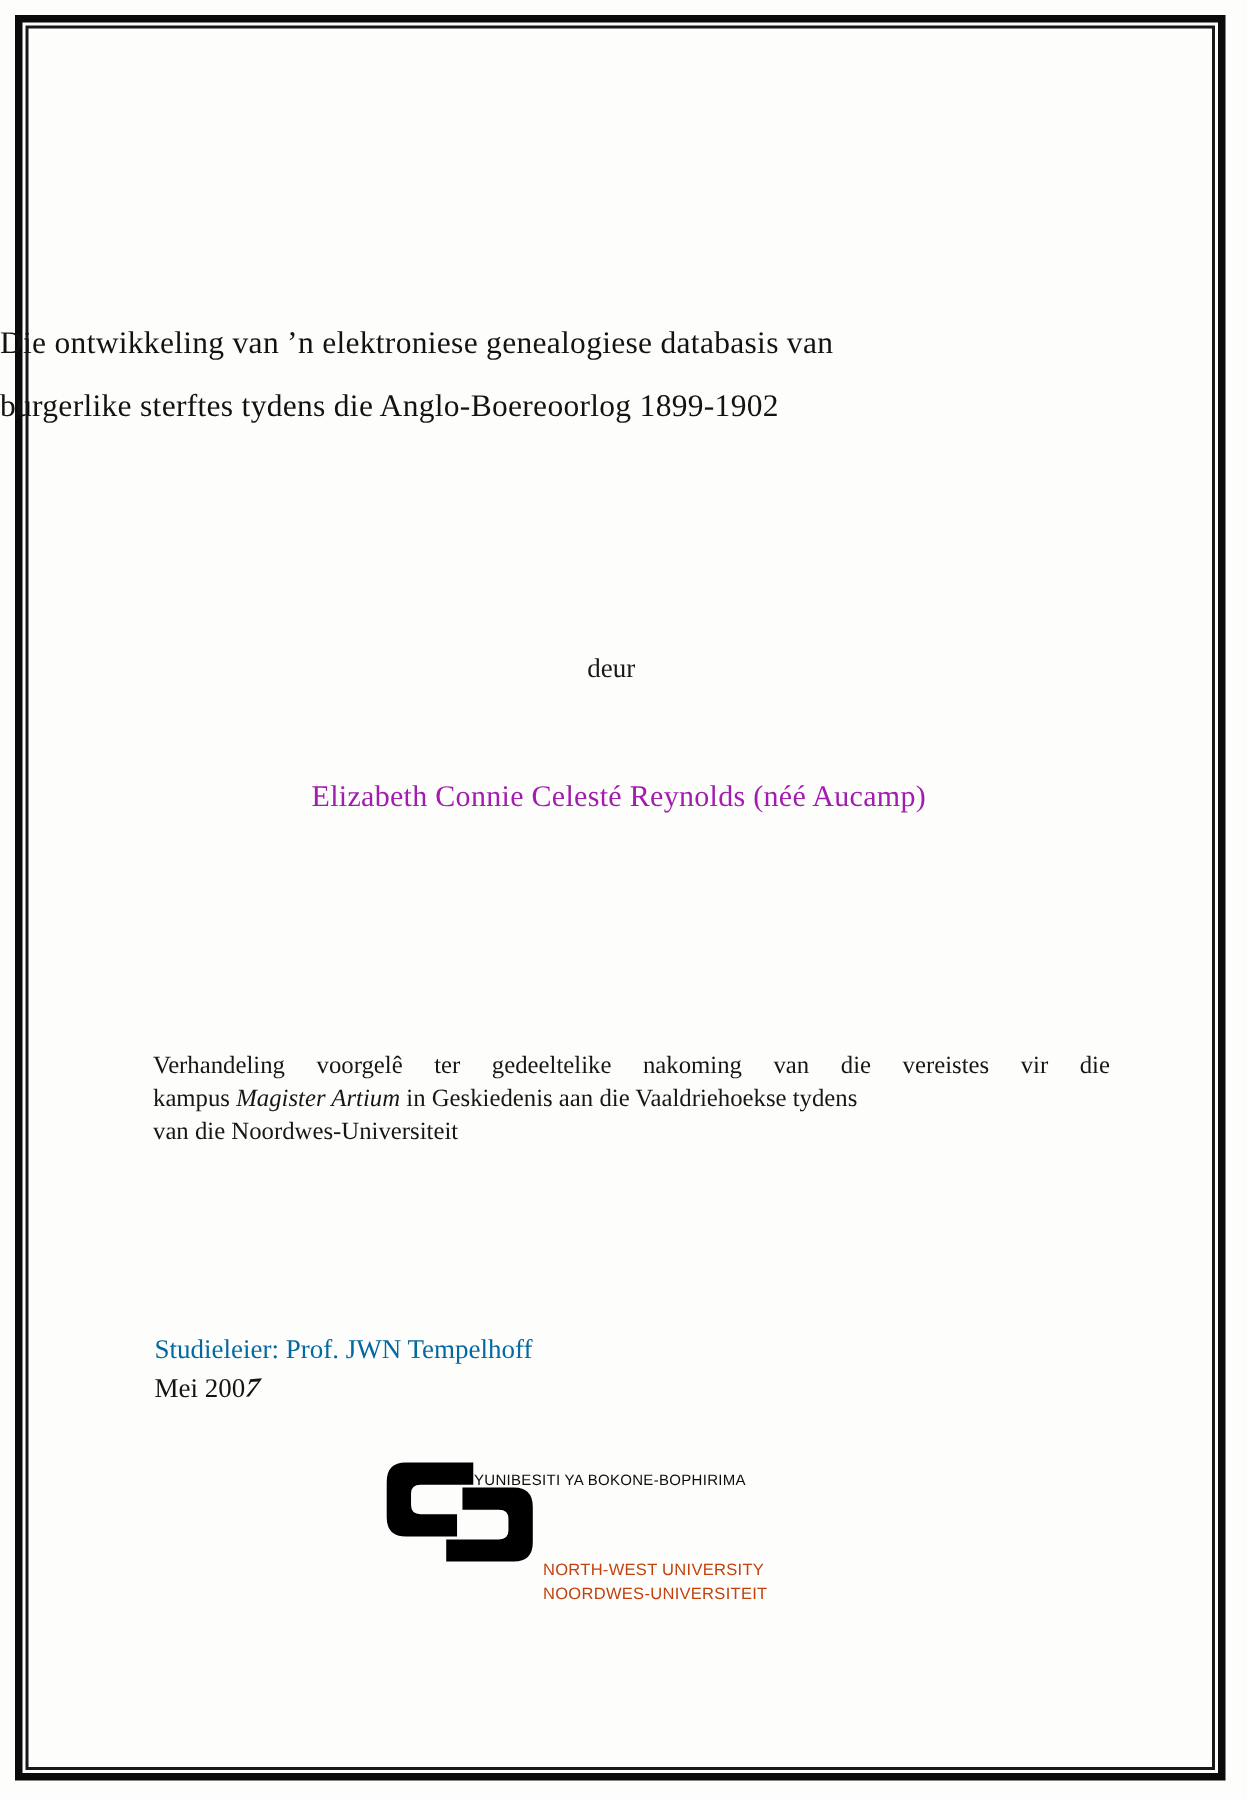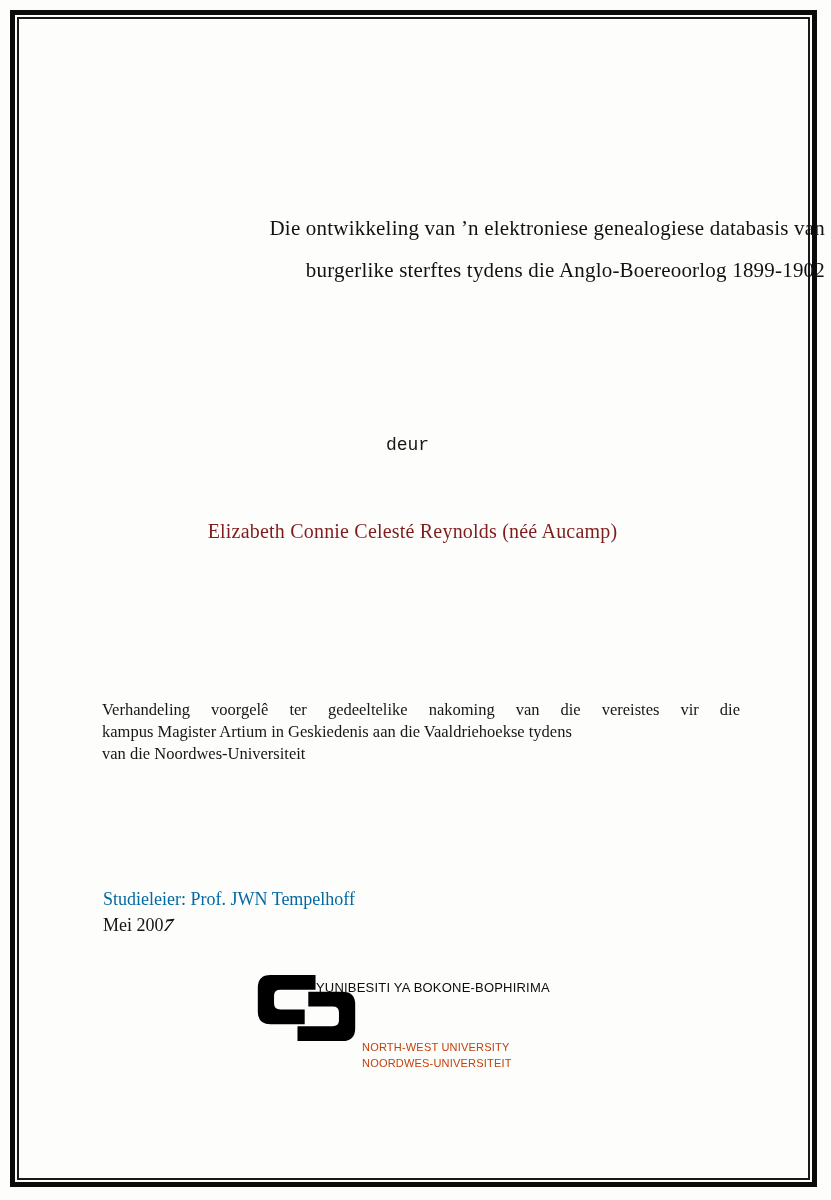--- a/index.html
+++ b/index.html
@@ -16,62 +16,62 @@
     position: absolute;
     top: 10px; left: 10px; right: 14px; bottom: 13px;
     border: 5px solid #0b0b0b;
     padding: 2px;
   }
   .frame-inner {
     width: 100%; height: 100%;
     border: 2px solid #191919;
   }
   
-  .title-block { position: absolute; top: 207px; left: 0; right: 6px; text-align: right; }
+  .title-block { position: absolute; top: 207px; left: 0; right: 6px; text-align: left; }
   .title-line {
     font-size: 21px;
     line-height: 42px;
     letter-spacing: 0.2px;
     color: #121212;
     white-space: nowrap;
   }
   .byline {
     position: absolute; top: 433px; left: 0; right: 16px;
-    text-align: center; font-size: 18px; line-height: 24px; font-family: Liberation Mono, monospace;
+    text-align: center; font-size: 18px; line-height: 24px;
   }
   .author {
     position: absolute; top: 518px; left: 0; right: 6px;
-    text-align: center; font-size: 20px; line-height: 26px; color: #7f1d1d;
+    text-align: center; font-size: 20px; line-height: 26px; color: #a21caf;
     letter-spacing: 0.2px;
   }
   .statement {
     position: absolute; top: 663px; left: 102px; width: 638px;
     font-size: 16.5px; line-height: 22px; color: #161616;
   }
   .st-just { text-align: justify; text-align-last: justify; margin-top: 36px; }
-  .it { }
+  .it { font-style: italic; }
   .supervisor {
     position: absolute; top: 887px; left: 103px;
     font-size: 18px; line-height: 24px; color: #0369a1;
   }
   .date {
     position: absolute; top: 913px; left: 103px;
     font-size: 18px; line-height: 24px; color: #141414;
   }
   .digit7 {
     display: inline-block;
     transform: skewX(-22deg) rotate(-5deg);
     font-weight: 600;
   }
   
   .logo-mark { position: absolute; left: 256px; top: 971px; }
   .logo-line1 {
     position: absolute; left: 316px; top: 980px;
     font-family: "Liberation Sans", sans-serif;
-    font-size: 13px; line-height: 16px; letter-spacing: 0.2px;
+    font-size: 10px; line-height: 16px; letter-spacing: 0.2px;
     color: #0d0d0d; white-space: nowrap;
   }
   .logo-line23 {
     position: absolute; left: 362px; top: 1039px;
     font-family: "Liberation Sans", sans-serif;
     font-size: 11px; line-height: 16px; letter-spacing: 0.2px;
     color: #c2410c; white-space: nowrap;
   }
 </style>
 </head>

